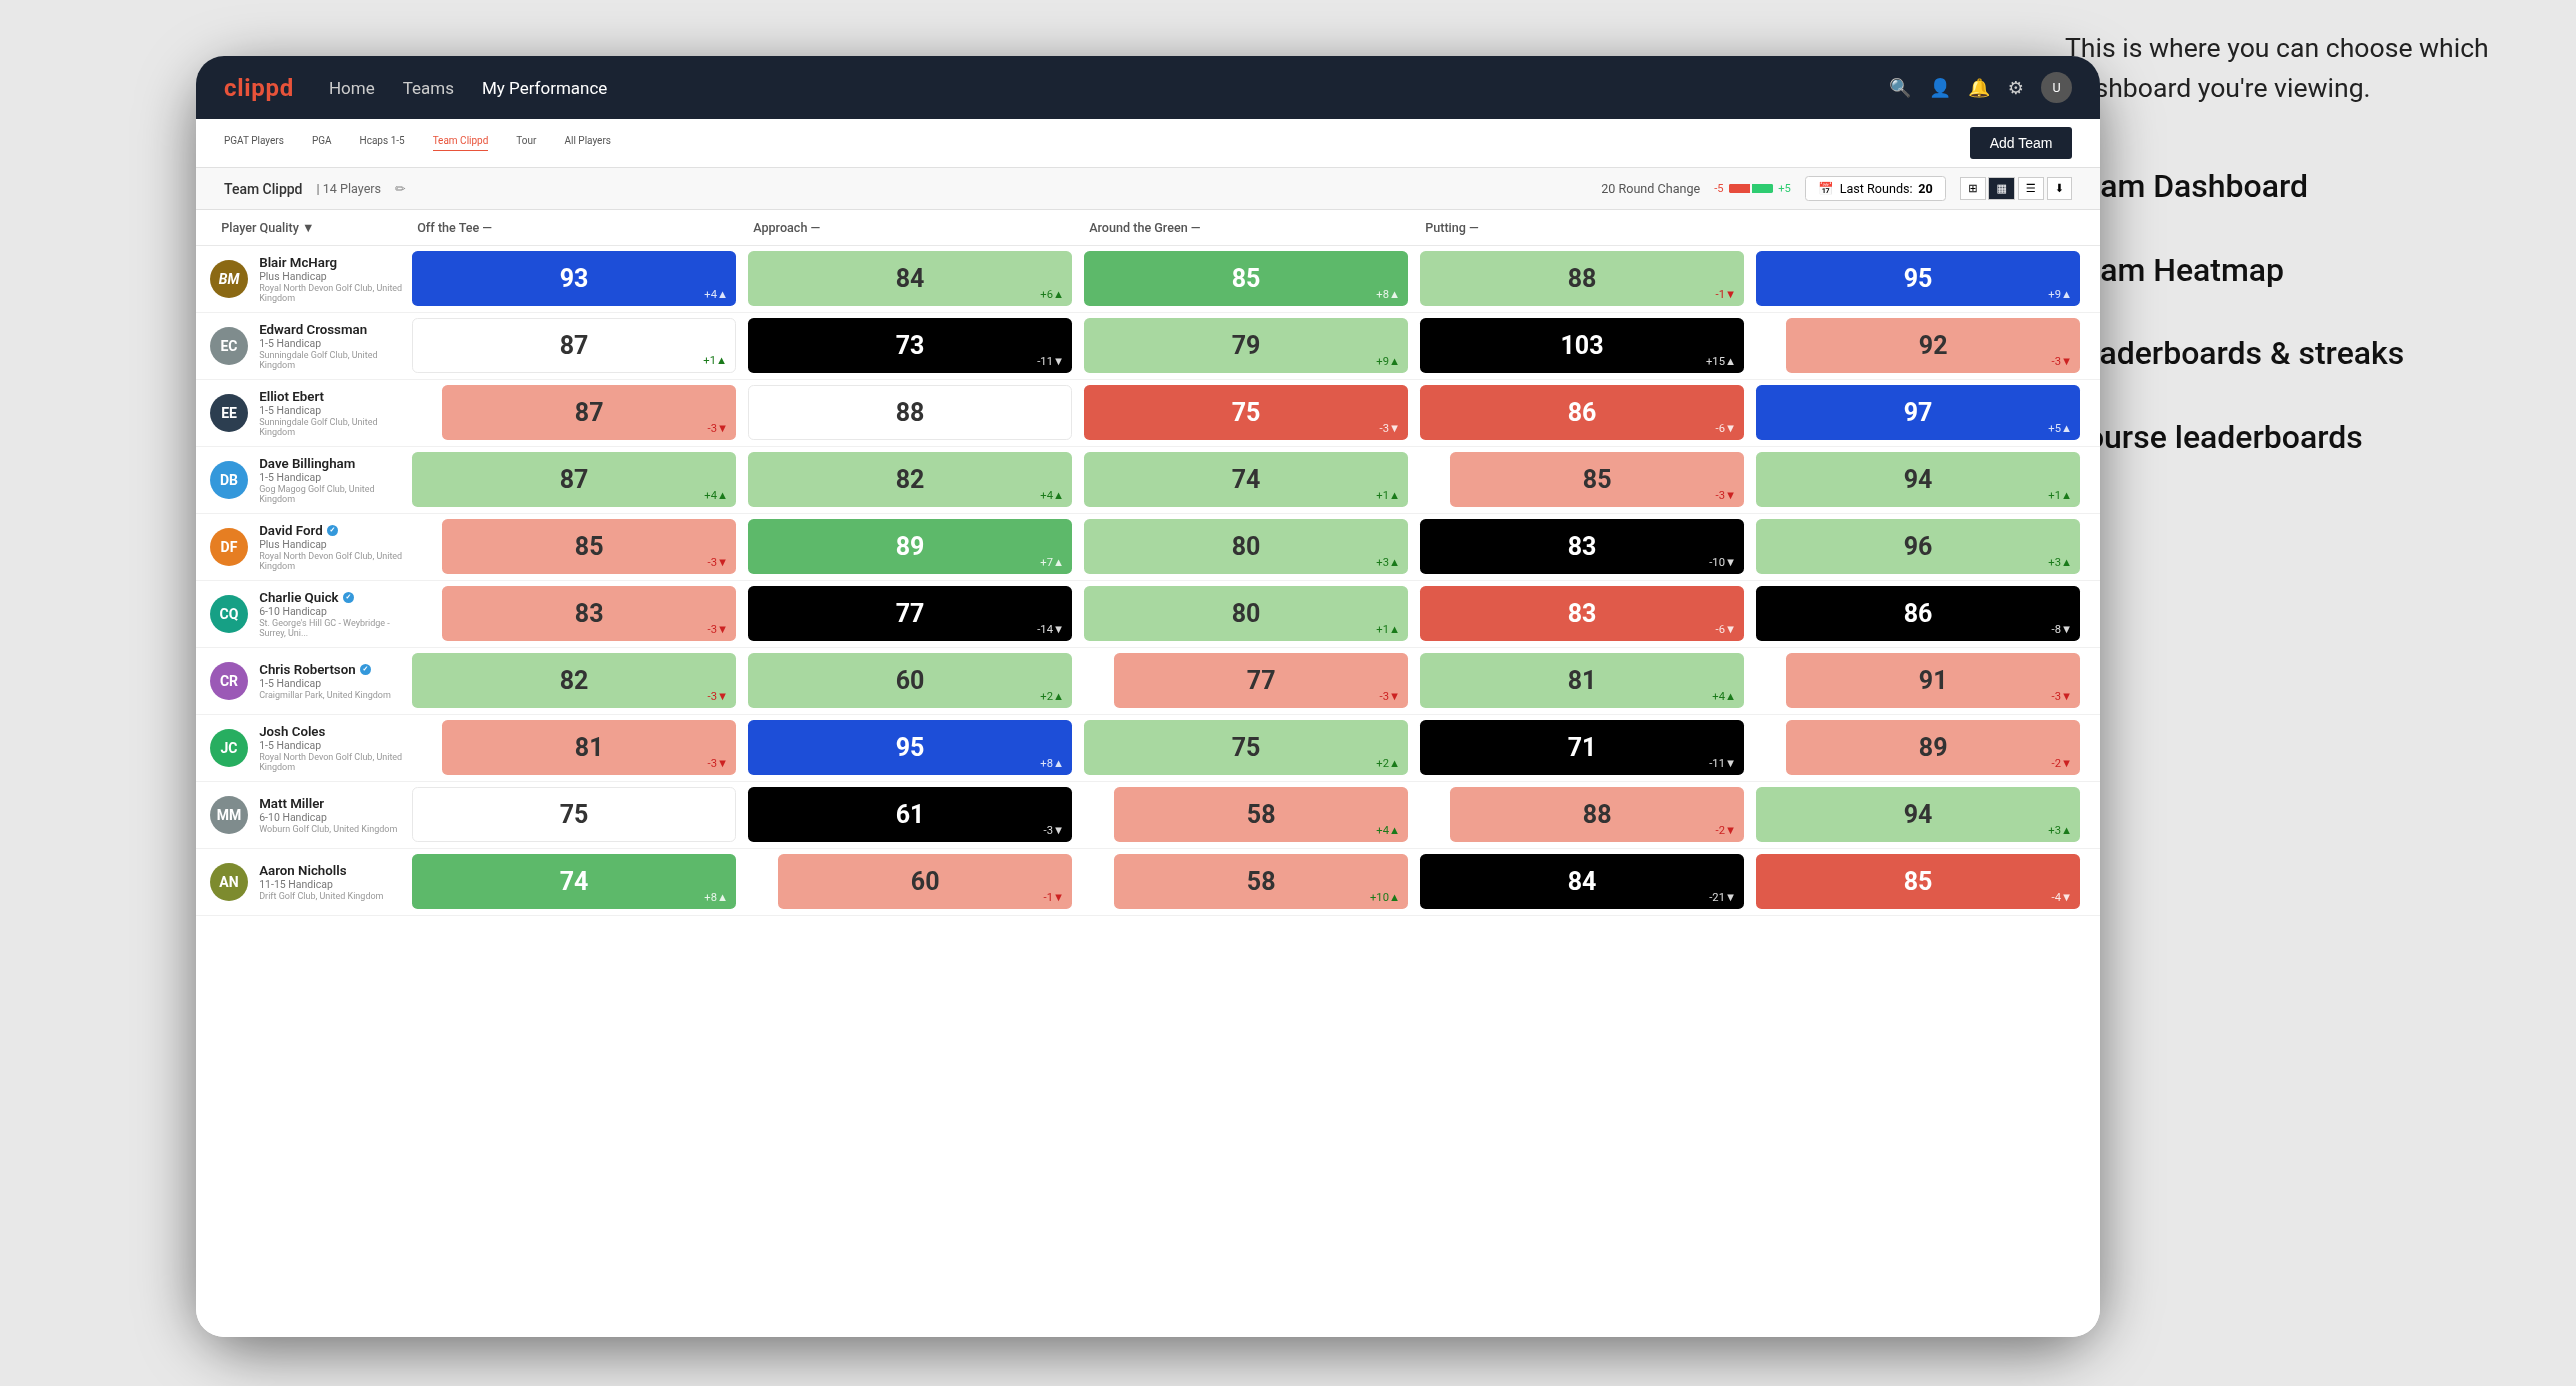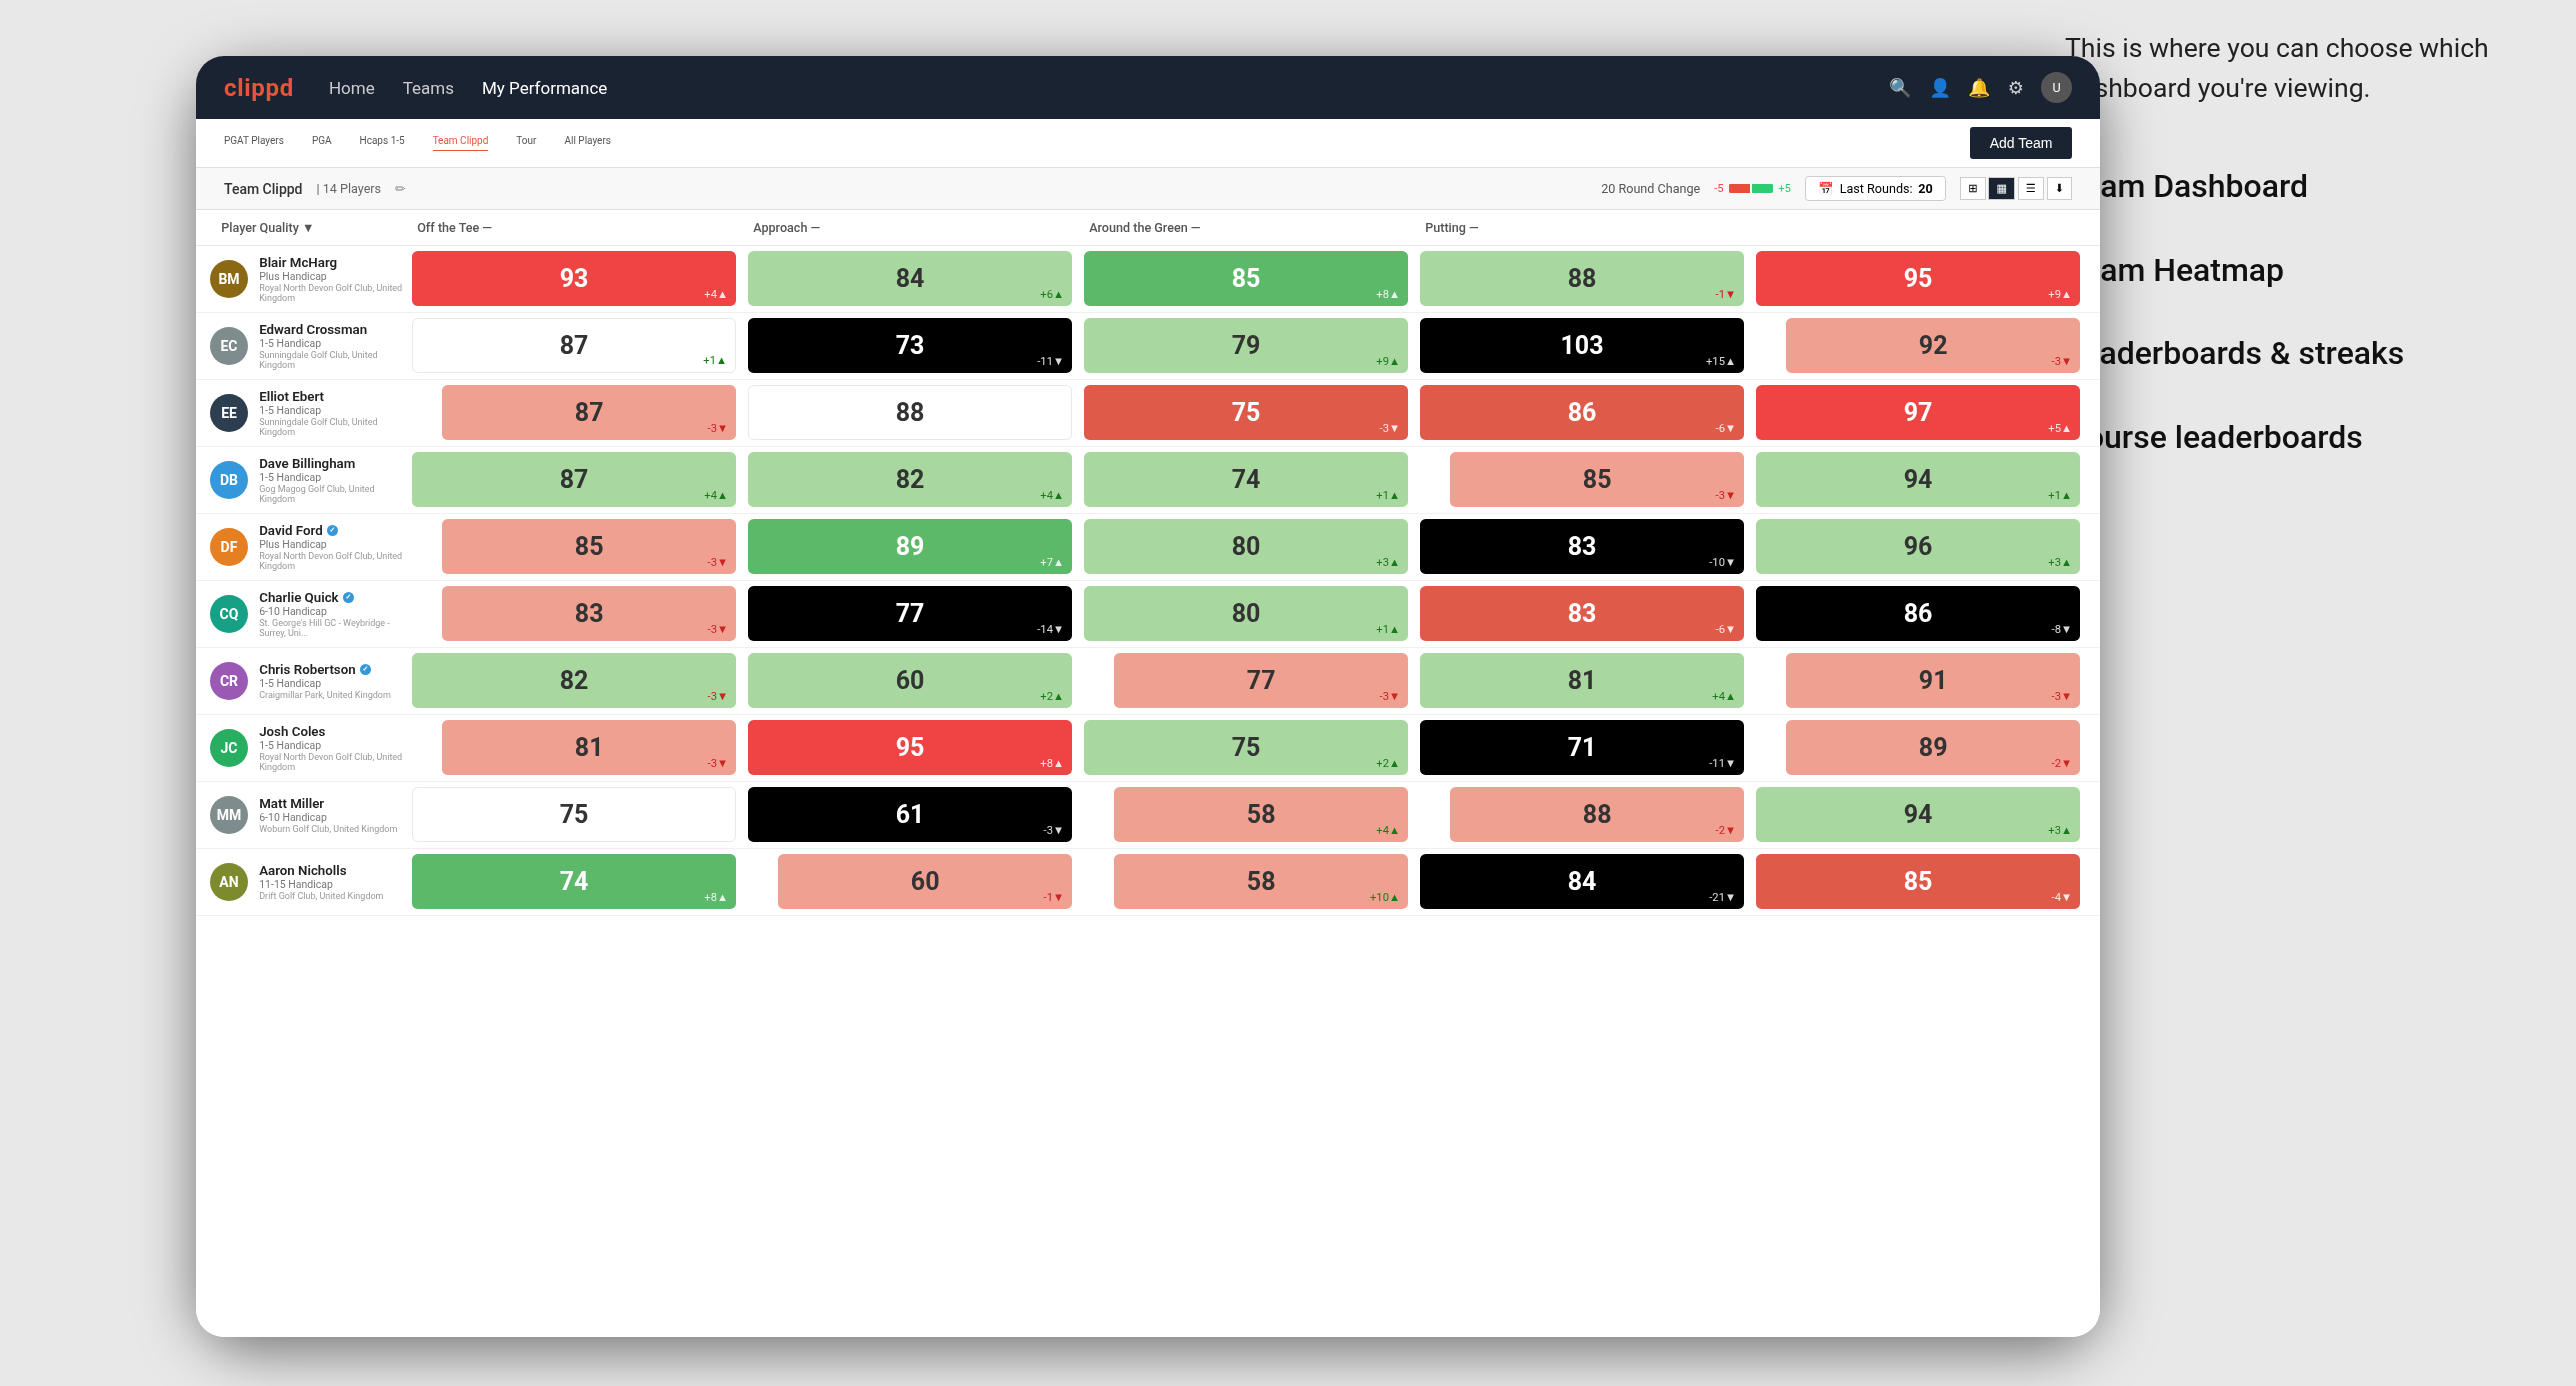--- a/index.html
+++ b/index.html
@@ -328,42 +328,42 @@
       bottom: 5.6px;
       right: 8.4px;
       display: flex;
       align-items: center;
       gap: 1.4px;
     }
     .stat-change.up { color: #1a7a1a; }
     .stat-change.down { color: #cc2222; }
 
     
-    .cell-green-dark { background: #ef4444; }
+    .cell-green-dark { background: #1d4ed8; }
     .cell-green-dark .stat-value { color: #fff; }
     .cell-green-dark .stat-change { color: rgba(255,255,255,0.85); }
     .cell-green-med { background: #5db96a; }
     .cell-green-med .stat-value { color: #fff; }
     .cell-green-med .stat-change { color: rgba(255,255,255,0.85); }
     .cell-green-light { background: #a8d8a0; }
     .cell-green-light .stat-value { color: #333; }
     .cell-red-dark { background: #000000; align-items: center; }
     .cell-red-dark .stat-value { color: #fff; }
     .cell-red-dark .stat-change { color: rgba(255,255,255,0.85); }
     .cell-red-med { background: #e05a4a; }
     .cell-red-med .stat-value { color: #fff; }
     .cell-red-med .stat-change { color: rgba(255,255,255,0.85); }
     .cell-red-light { background: #f0a090; margin-left: 36px; }
     .cell-red-light .stat-value { color: #333; }
     .cell-white { background: #fff; border: 0.7px solid #e8e8e8; }
     .cell-white .stat-value { color: #333; }
 
     
     .av-blue { background: #3498db; }
-    .av-brown { background: #8B6914; }
+    .av-brown { background: #8B6914; font-style: italic; }
     .av-gray { background: #7f8c8d; }
     .av-green { background: #27ae60; }
     .av-orange { background: #e67e22; }
     .av-purple { background: #9b59b6; }
     .av-teal { background: #16a085; }
     .av-darkblue { background: #2c3e50; }
     .av-olive { background: #7d8b2e; }
   </style>
 </head>
 <body>

